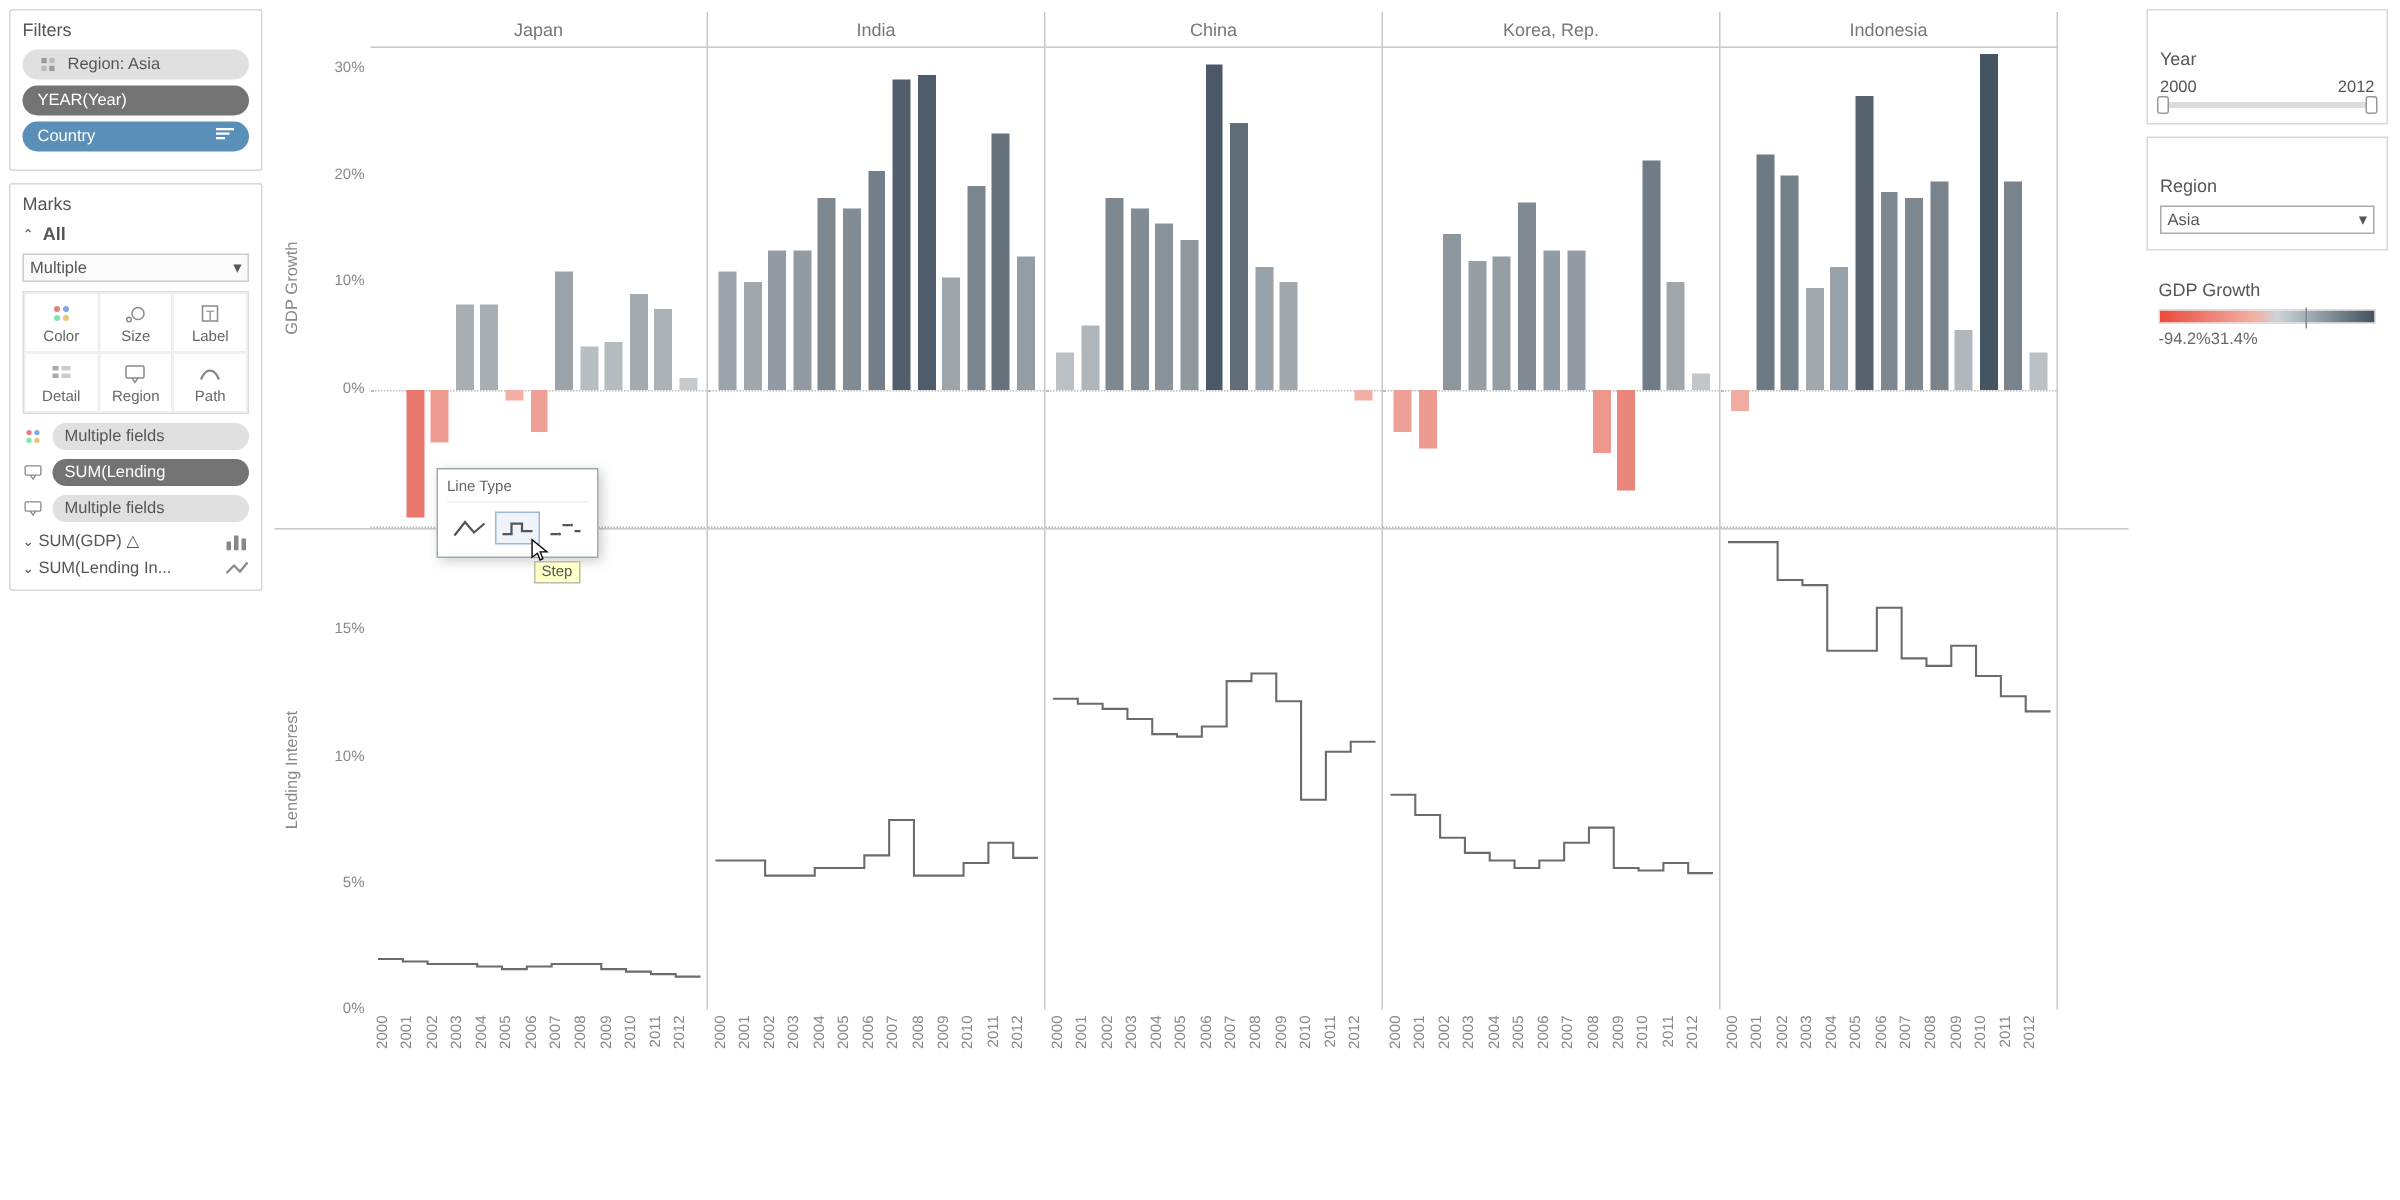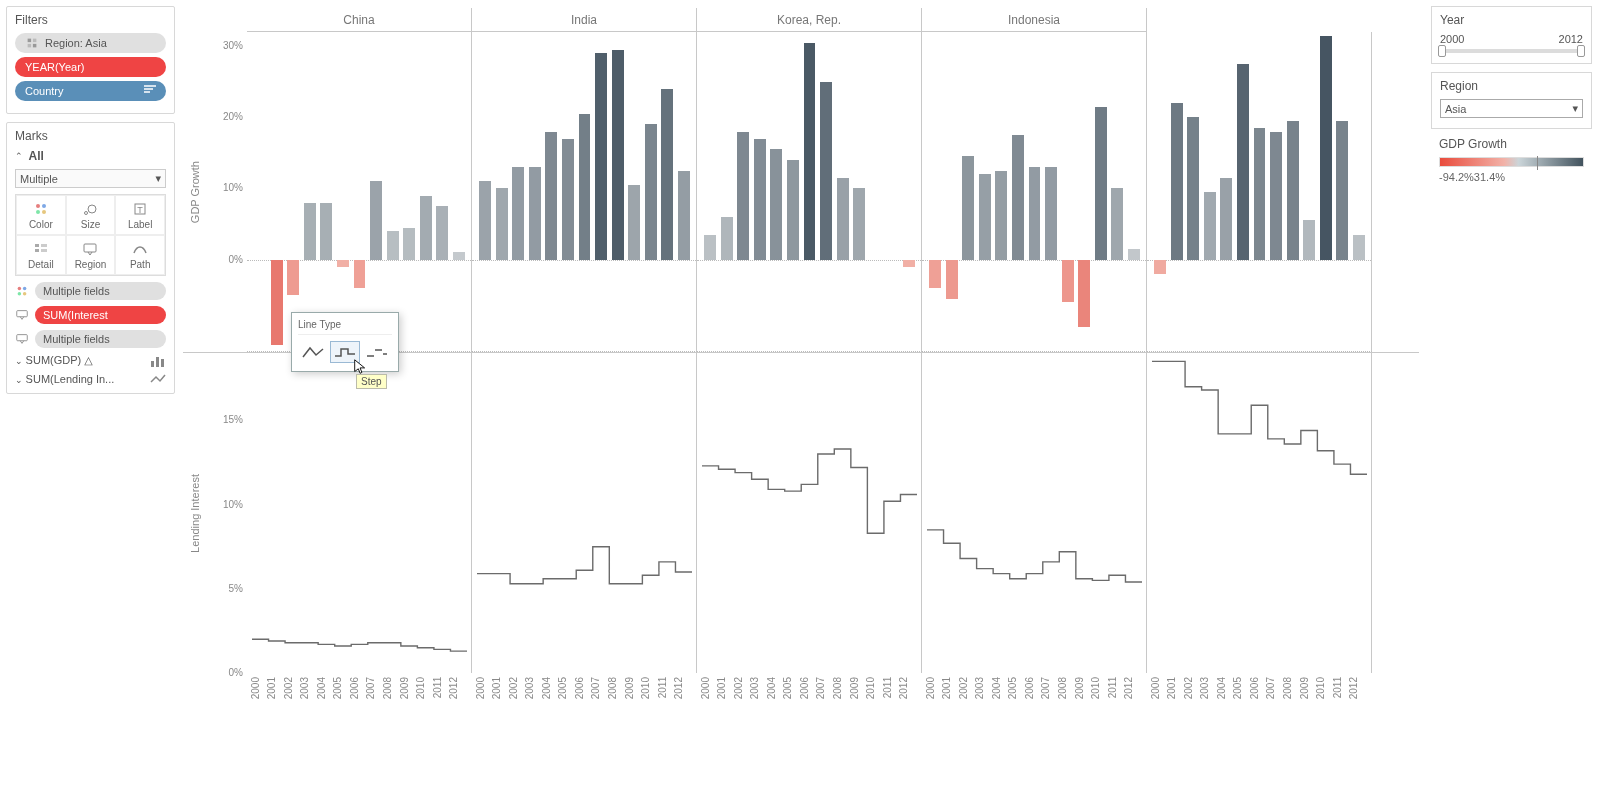--- a/index.html
+++ b/index.html
@@ -2,21 +2,21 @@
 <html><head>
 <meta charset="utf-8">
 <style>
 * { box-sizing: border-box; margin: 0; padding: 0; }
 body { font-family: -apple-system, Helvetica, Arial, sans-serif; font-size: 11px; color: #555; background: #fff; width: 1600px; height: 800px; display: flex; }
 .left-panel { width: 175px; padding: 6px 0 0 6px; }
 .panel-section { border: 1px solid #d8d8d8; border-radius: 2px; margin-bottom: 8px; padding: 6px 8px 8px; background: #fff; }
 .sect-title { font-size: 12px; color: #555; margin-bottom: 6px; }
 .pill { border-radius: 11px; padding: 2px 10px; font-size: 11px; margin: 4px 0; display:flex; align-items:center; gap:6px; height:20px; }
 .pill-gray { background: #e0e0e0; color: #555; }
-.pill-teal { background: #ef4444; color: #fff; }
+.pill-teal { background: #737373; color: #fff; }
 .pill-blue { background: #5a8fb8; color: #fff; justify-content: space-between;}
 .filter-sort-icon { font-size:10px; }
 .marks-all { display:flex; align-items:center; gap:6px; margin:4px 0 6px; font-size:12px; }
 .marks-chev { font-size:9px; }
 .marks-dd { width:100%; border:1px solid #ccc; background:#fafafa; font-size:11px; padding:2px 4px; display:flex; justify-content:space-between; align-items:center; margin-bottom:6px; }
 .marks-grid { display:grid; grid-template-columns:repeat(3,1fr); border:1px solid #ddd; }
 .marks-cell { display:flex; flex-direction:column; align-items:center; justify-content:center; height:40px; border:1px solid #eee; font-size:10px; color:#666; gap:2px; }
 .marks-cell svg { width:16px; height:16px; }
 .shelf-row { display:flex; align-items:center; gap:6px; margin-top:6px; }
 .shelf-icon { width:14px; height:14px; }
@@ -27,21 +27,21 @@
 .chart-area { flex:1; padding: 8px 6px 0 8px; position:relative; }
 .chart-title { font-size:19px; color:#555; font-weight:400; margin:0 0 10px 2px; }
 .axis-label-v { width:24px; display:flex; align-items:center; justify-content:center; }
 .axis-label-v span { writing-mode:vertical-rl; transform:rotate(180deg); font-size:11px; color:#888; }
 .facet-header { height:24px; border-bottom:1px solid #c8c8c8; display:flex; align-items:center; justify-content:center; font-size:12px; color:#777; border-right:1px solid #c8c8c8; }
 svg.plot { display:block; }
 .x-tick { font-size:10px; color:#888; writing-mode:vertical-rl; transform:rotate(180deg); text-align:right; }
 
 .right-panel { width:175px; padding:6px 8px 0 6px; }
 .rp-section { border:1px solid #d8d8d8; padding:6px 8px 10px; margin-bottom:8px; }
-.rp-title { font-size:12px; margin-bottom:6px; color:#555; }
+.rp-title { font-size:12px; margin-bottom:6px; color:#555;margin-top:19px; }
 .yr-range { display:flex; justify-content:space-between; font-size:11px; color:#555; margin-bottom:4px;}
 .slider-track { height:4px; background:#ccc; position:relative; }
 .slider-fill { position:absolute; left:3px; right:3px; top:0; bottom:0; background:#dcdcdc; }
 .slider-knob { position:absolute; top:-4px; width:8px; height:12px; background:#fff; border:1px solid #999; border-radius:2px;}
 .region-select { width:100%; border:1px solid #aaa; font-size:11px; padding:2px 4px; display:flex; justify-content:space-between; align-items:center; background:#fff; }
 .gradient-bar { height:10px; background:linear-gradient(90deg,#e94b3c 0%,#f2b2a8 45%,#cbd5d9 55%,#42535e 100%); border:1px solid #ddd; margin-top:6px; position:relative;}
 .gradient-bar::after{content:"";position:absolute;left:68%;top:-2px;width:1px;height:14px;background:#888;}
 .grad-labels { display:flex; font-size:11px; color:#666; margin-top:4px;}
 
 
@@ -147,21 +147,21 @@
           <circle cx="5" cy="11" r="2" fill="#7ee6a8"></circle>
           <circle cx="11" cy="11" r="2" fill="#e6c77e"></circle>
         </svg>
       <div class="shelf-pill pill-gray">Multiple fields</div>
     </div>
     <div class="shelf-row">
       <svg class="shelf-icon" viewBox="0 0 16 16">
           <rect x="2" y="3" width="12" height="7" rx="1" fill="none" stroke="#888"></rect>
           <path d="M6 10 L8 13 L10 10" fill="none" stroke="#888"></path>
         </svg>
-      <div class="shelf-pill pill-teal" style="color:#fff">SUM(Interest</div>
+      <div class="shelf-pill pill-teal" style="color:#fff">SUM(Lending</div>
     </div>
     <div class="shelf-row">
       <svg class="shelf-icon" viewBox="0 0 16 16">
           <rect x="2" y="3" width="12" height="7" rx="1" fill="none" stroke="#888"></rect>
           <path d="M6 10 L8 13 L10 10" fill="none" stroke="#888"></path>
         </svg>
       <div class="shelf-pill pill-gray">Multiple fields</div>
     </div>
 
     <div class="collapse-row">
@@ -178,22 +178,23 @@
           <path d="M1 9 L6 4 L10 8 L15 2" fill="none" stroke="#888" stroke-width="1.5"></path>
         </svg>
     </div>
   </div>
 </div>
 
 <div class="chart-area">
   <div id="chart-root">
       <div style="display:flex">
         <div style="width:64px"></div>
+        <div class="facet-header" style="width:225px">Japan</div>
+        <div class="facet-header" style="width:225px">India</div>
         <div class="facet-header" style="width:225px">China</div>
-        <div class="facet-header" style="width:225px">India</div>
         <div class="facet-header" style="width:225px">Korea, Rep.</div>
         <div class="facet-header" style="width:225px">Indonesia</div>
       </div>
       <div style="display:flex">
         <div class="axis-label-v" style="height:320px">
           <span>GDP Growth</span>
         </div>
         <div style="width:40px;position:relative;height:320px">
           <div style="position:absolute;right:4px;top:221.55555555555557px;font-size:10px;color:#888">0%</div>
           <div style="position:absolute;right:4px;top:150.44444444444446px;font-size:10px;color:#888">10%</div>

